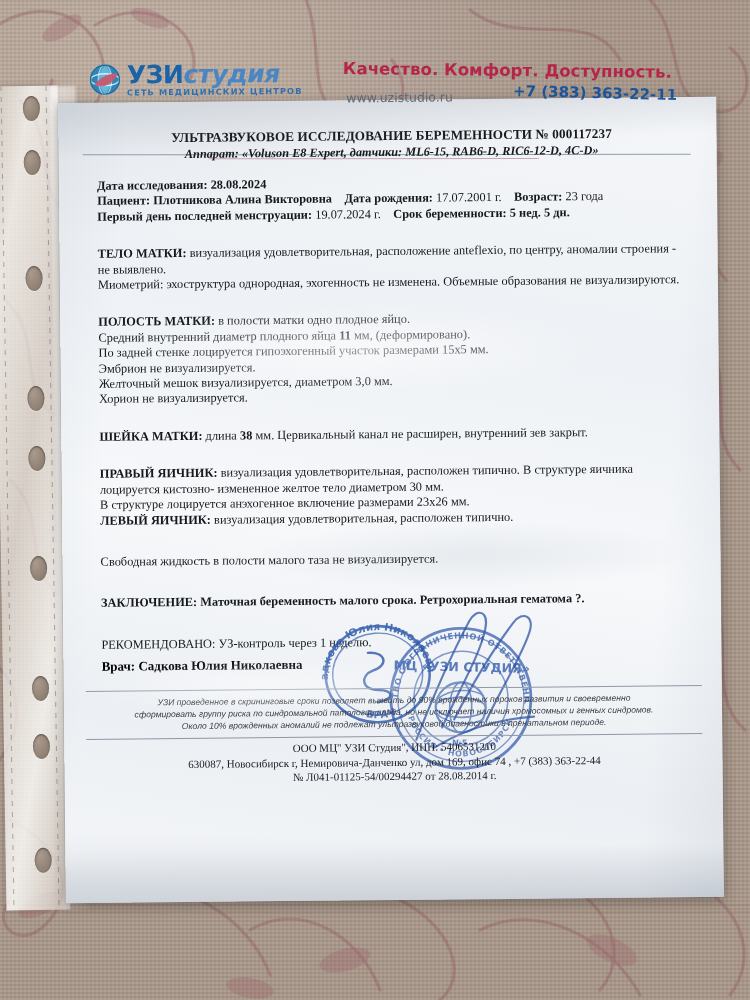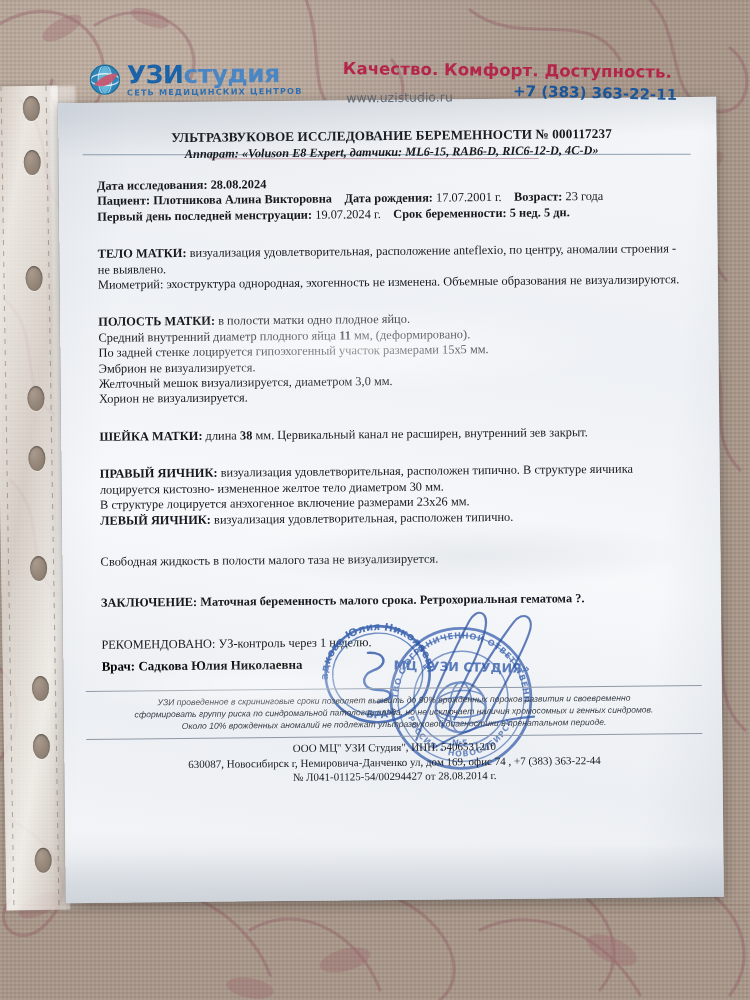--- a/index.html
+++ b/index.html
@@ -73,21 +73,21 @@
 
   .sheet{position:absolute;left:0;top:0;width:658px;height:800px;}
 
   
   #hdr{position:absolute;left:30px;top:-40px;width:600px;height:86px;}
   #logoWrap{position:absolute;left:0;top:0;display:flex;align-items:center;gap:5px;}
   #logoGlobe{width:34px;height:34px;flex:none;}
   #logoText{line-height:1;}
   #brandLine{font-family:"DejaVu Sans", sans-serif;font-weight:bold;font-size:25px;letter-spacing:-.5px;white-space:nowrap;}
   #brandLine .b1{color:#1b63a8;text-align:right;}
-  #brandLine .b2{color:#4a86c4;}
+  #brandLine .b2{color:#4a86c4;font-style:italic;}
   #brandSub{font-family:"DejaVu Sans", sans-serif;font-size:8.2px;letter-spacing:1.1px;color:#2f6fae;font-weight:bold;margin-top:1px;white-space:nowrap;}
 
   #slogan{position:absolute;left:255px;top:2px;font-family:"DejaVu Sans", sans-serif;
     font-weight:bold;font-size:16.5px;color:#b5254a;white-space:nowrap;
     transform:rotate(1.2deg);letter-spacing:.1px;}
   #site{position:absolute;left:258px;top:30px;font-family:"DejaVu Sans", sans-serif;
     font-size:12.5px;color:#5d6570;white-space:nowrap;}
   #phone{position:absolute;left:425px;top:26px;font-family:"DejaVu Sans", sans-serif;
     font-weight:bold;font-size:15px;color:#19559a;white-space:nowrap;transform:rotate(2deg);}
 

